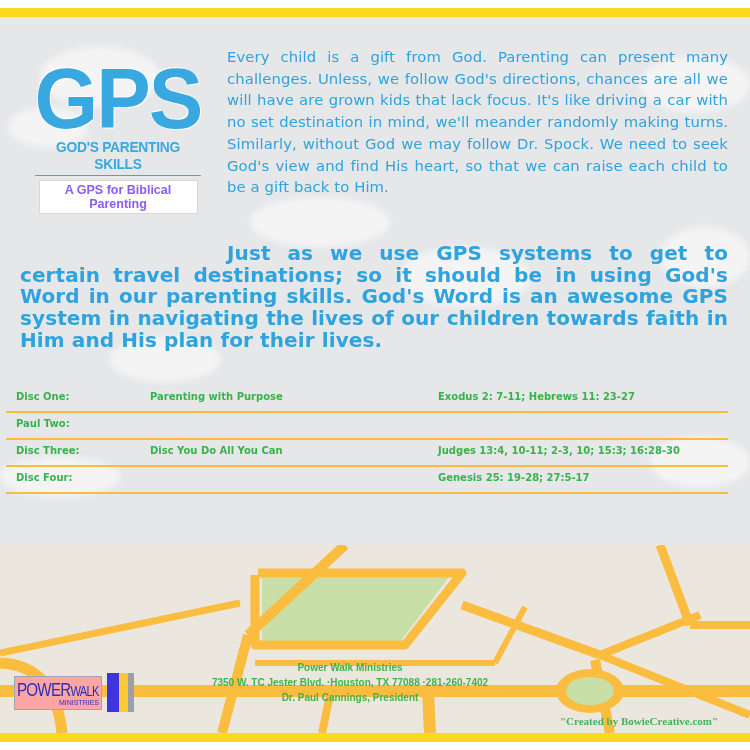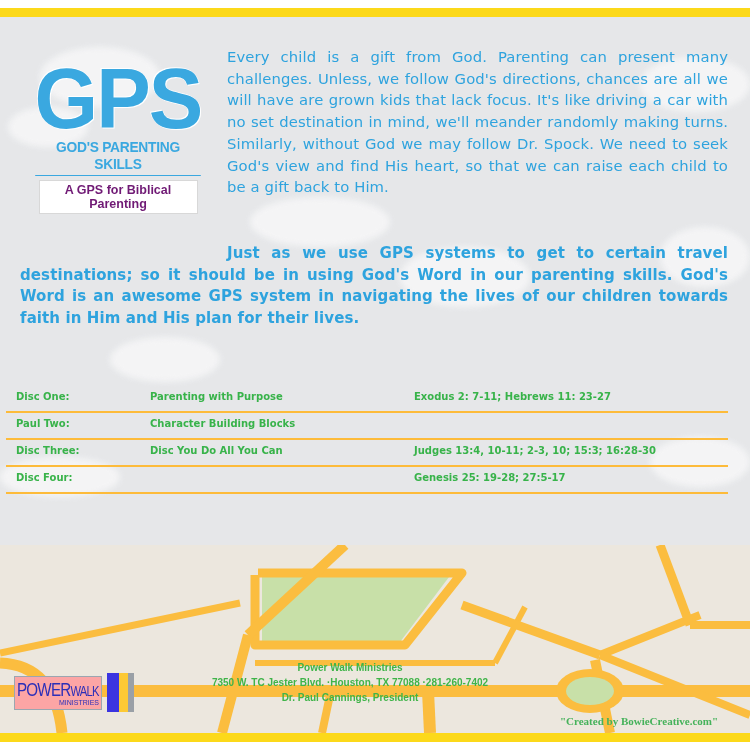--- a/index.html
+++ b/index.html
@@ -4,29 +4,29 @@
 <style>
   * { box-sizing: border-box; margin: 0; padding: 0; }
   html, body { width: 750px; height: 750px; overflow: hidden; background: #ffffff; }
   body { position: relative; font-family: "DejaVu Sans", sans-serif; }
   .top-stripe { position: absolute; left: 0; top: 8px; width: 750px; height: 9px; background: #fcd91a; }
   .sky { position: absolute; left: 0; top: 17px; width: 750px; height: 528px; background: #e6e7e9; overflow: hidden; }
   .cloud { position: absolute; background: #f6f6f7; border-radius: 50%; filter: blur(3px); opacity: 0.9; }
   .logo { position: absolute; left: 28px; top: 58px; width: 180px; }
   .logo-gps { font-family: "Liberation Sans", sans-serif; font-weight: bold; font-size: 86px; line-height: 80px; color: #3aa8e0; letter-spacing: -2px; text-align: center; transform: scaleX(0.95); text-shadow: 0 0 0 #fff, 1px 1px 0 #ffffff, -1px -1px 0 #ffffff; }
   .logo-sub { font-family: "Liberation Sans", sans-serif; font-weight: bold; font-size: 15px; color: #3aa8e0; text-align: center; letter-spacing: -0.3px; border-bottom: 1px solid #3aa8e0; padding-bottom: 3px; transform: scaleX(0.92); }
-  .logo-tag { margin: 4px auto 0; width: 159px; background: #ffffff; font-family: "Liberation Sans", sans-serif; font-weight: bold; font-size: 12.5px; color: #701a75; text-align: center; padding: 2px 0; border: 1px solid #d8d8d8; }
+  .logo-tag { margin: 4px auto 0; width: 159px; background: #ffffff; font-family: "Liberation Sans", sans-serif; font-weight: bold; font-size: 12.5px; color: #8b5cf6; text-align: center; padding: 2px 0; border: 1px solid #d8d8d8; }
   .para1 { position: absolute; left: 227px; top: 46px; width: 501px; font-family: "DejaVu Sans", sans-serif; font-weight: normal; font-size: 14.8px; line-height: 21.7px; color: #2ea3de; text-align: justify; letter-spacing: 0.1px; }
-  .para2 { position: absolute; left: 20px; top: 243px; width: 708px; font-family: "DejaVu Sans", sans-serif; font-weight: bold; font-size: 15px; line-height: 21.7px; color: #2ea3de; text-align: justify; text-indent: 207px; letter-spacing: 0.1px; }
+  .para2 { position: absolute; left: 20px; top: 243px; width: 708px; font-family: "DejaVu Sans", sans-serif; font-weight: bold; font-size: 20px; line-height: 21.7px; color: #2ea3de; text-align: justify; text-indent: 207px; letter-spacing: 0.1px; }
   .disc-table { position: absolute; left: 6px; top: 386px; width: 722px; }
   .disc-row { position: relative; height: 27px; border-bottom: 2px solid #fdbb3a; }
   .disc-row span { position: absolute; top: 5px; font-family: "DejaVu Sans", sans-serif; font-weight: bold; font-size: 10px; color: #38b34a; white-space: nowrap; }
   .disc-label { left: 10px; }
   .disc-title { left: 144px; }
-  .disc-verse { left: 408px; }
+  .disc-verse { left: 432px; }
   .map { position: absolute; left: 0; top: 545px; width: 750px; height: 188px; background: #ece7de; overflow: hidden; }
   .map svg { position: absolute; left: 0; top: 0; }
   .bottom-stripe { position: absolute; left: 0; top: 733px; width: 750px; height: 9px; background: #fcd91a; }
   .pw-logo { position: absolute; left: 14px; top: 676px; width: 88px; height: 34px; background: #fca5a5; border: 1px solid #9ba6b0; }
   .pw-word { position: absolute; left: 2px; top: 2px; font-family: "Liberation Sans", sans-serif; font-size: 19px; color: #2c2fb8; letter-spacing: -1px; transform: scaleX(0.8); transform-origin: left; }
   .pw-word b { font-weight: normal; font-size: 14px; }
   .pw-min { position: absolute; right: 2px; bottom: 3px; font-family: "Liberation Sans", sans-serif; font-size: 7px; color: #2c2fb8; }
   .pw-bar { position: absolute; top: 673px; height: 39px; }
   .footer-info { position: absolute; left: 150px; top: 660px; width: 400px; text-align: center; font-family: "Liberation Sans", sans-serif; font-weight: bold; font-size: 10px; line-height: 15px; color: #3fb449; }
   .credit { position: absolute; left: 560px; top: 715px; font-family: "Liberation Serif", serif; font-size: 11px; color: #45b25a; font-weight: bold; }
@@ -58,21 +58,20 @@
 <p class="para2">Just as we use GPS systems to get to certain travel destinations; so it should be in using God's Word in our parenting skills.  God's Word is an awesome GPS system in navigating the lives of our children towards faith in Him and His plan for their lives.</p>
 
 <div class="disc-table">
   <div class="disc-row">
     <span class="disc-label">Disc One:</span>
     <span class="disc-title">Parenting with Purpose</span>
     <span class="disc-verse">Exodus 2: 7-11; Hebrews 11: 23-27</span>
   </div>
   <div class="disc-row">
     <span class="disc-label">Paul Two:</span>
-    <span class="disc-title">Character Building Blocks</span>
   </div>
   <div class="disc-row">
     <span class="disc-label">Disc Three:</span>
     <span class="disc-title">Disc You Do All You Can</span>
     <span class="disc-verse">Judges 13:4, 10-11; 2-3, 10; 15:3; 16:28-30</span>
   </div>
   <div class="disc-row">
     <span class="disc-label">Disc Four:</span>
     <span class="disc-verse">Genesis 25: 19-28; 27:5-17</span>
   </div>

